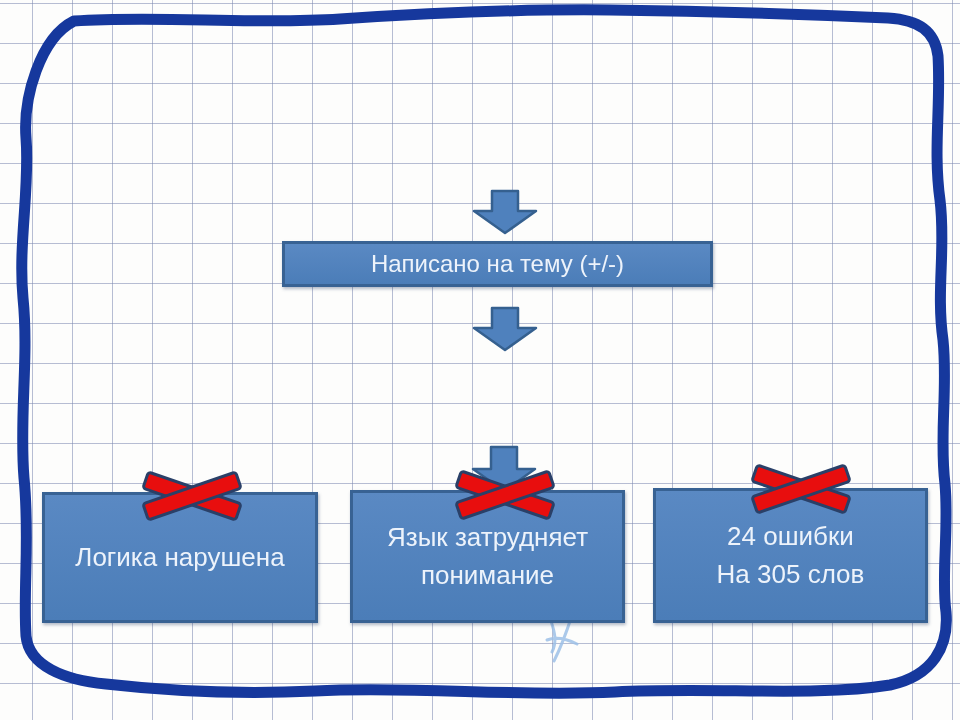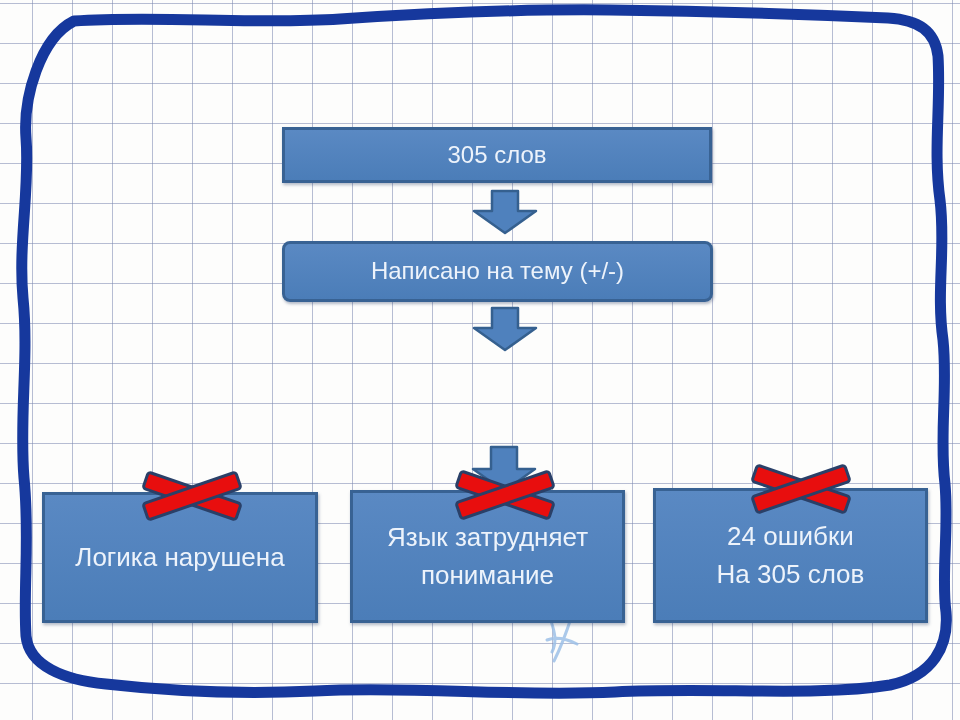--- a/index.html
+++ b/index.html
@@ -40,21 +40,21 @@
     justify-content: center;
     text-align: center;
     background: linear-gradient(180deg, #5a89c3 0%, #4b7db8 100%);
     border: 3px solid #386293;
     box-shadow: 1px 2px 3px rgba(40, 60, 100, 0.35);
     color: #edf3fb;
     white-space: pre-line;
     line-height: 1.45;
   }
   .b1 { left: 282px; top: 127px; width: 430px; height: 56px;  font-size: 24px; }
-  .b2 { left: 282px; top: 241px; width: 431px; height: 61px;  font-size: 24px; border-radius: 8px; }
+  .b2 { left: 282px; top: 241px; width: 431px; height: 46px;  font-size: 24px; }
   .b3 { left: 289px; top: 353px; width: 429px; height: 80px;  font-size: 26px; }
   .b4 { left: 42px;  top: 492px; width: 276px; height: 131px; font-size: 26px; }
   .b5 { left: 350px; top: 490px; width: 275px; height: 133px; font-size: 26px; justify-content: center; }
   .b6 { left: 653px; top: 488px; width: 275px; height: 135px; font-size: 26px; }
 </style>
 </head>
 <body>
 
 <div class="stage">
 
@@ -78,23 +78,20 @@
          C 18 243, 30 188, 26 138
          C 23 98, 40 38, 74 21" fill="none" stroke="#16389d" stroke-width="11" stroke-linecap="round" stroke-linejoin="round"></path>
 
     <polygon points="492,191 518,191 518,211 536,211 505,233 474,211 492,211" fill="#4f81bd" stroke="#35608f" stroke-width="2.5" stroke-linejoin="round"></polygon>
     <polygon points="492,308 518,308 518,328 536,328 505,350 474,328 492,328" fill="#4f81bd" stroke="#35608f" stroke-width="2.5" stroke-linejoin="round"></polygon>
     <polygon points="491,447 517,447 517,469 535,469 504,491 473,469 491,469" fill="#4f81bd" stroke="#35608f" stroke-width="2.5" stroke-linejoin="round"></polygon>
 
     <path d="M551 621 C555 633 557 642 552 652 M572 615 C566 634 561 647 554 661 M547 640 C557 636 567 639 577 644" fill="none" stroke="#9cc0e6" stroke-width="3" stroke-linecap="round" opacity="0.85"></path>
   </svg>
 
-  <div class="fbox b1">
-    <span>305 слов</span>
-  </div>
   <div class="fbox b2">
     <span>Написано на тему (+/-)</span>
   </div>
   <div class="fbox b4">
     <span>Логика нарушена</span>
   </div>
   <div class="fbox b5">
     <span>Язык затрудняет понимание</span>
   </div>
   <div class="fbox b6">

